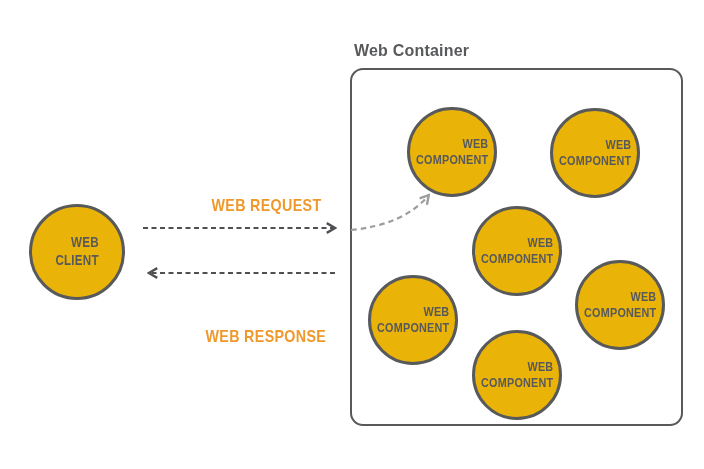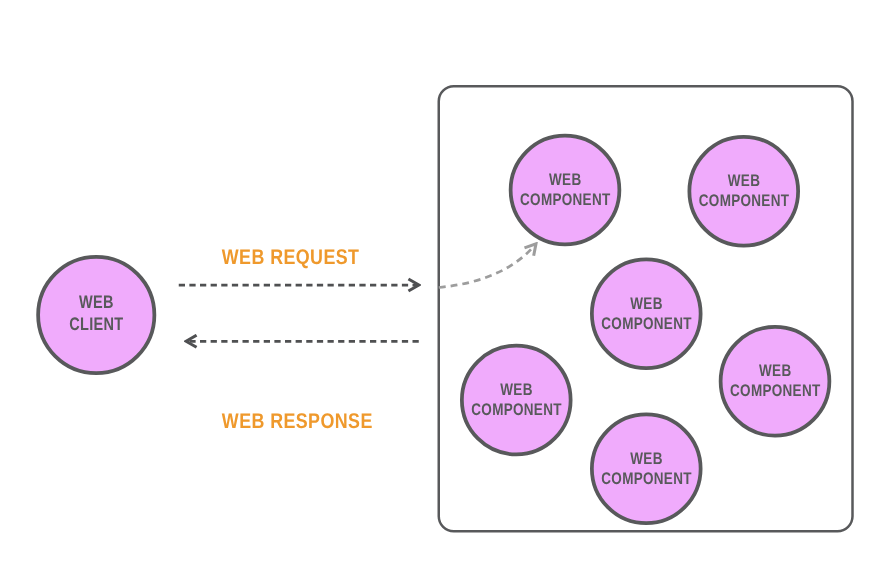--- a/index.html
+++ b/index.html
@@ -18,23 +18,23 @@
   .canvas {
     position: relative;
     width: 704px; height: 469px;
     background: #ffffff;
   }
   
   .node {
     position: absolute;
     border: 3px solid var(--stroke-gray);
     border-radius: 50%;
-    background: #f0abfc;
+    background: #eab308;
     display: flex; align-items: center; justify-content: center;
-    text-align: center;
+    text-align: right;
   }
   .node .lbl {
     display: inline-block;
     font-weight: bold;
     color: var(--stroke-gray);
     white-space: pre-line;
     line-height: 1.22;
     transform: scaleX(0.8);
     letter-spacing: 0.3px;
   }
@@ -62,21 +62,21 @@
     left: 354px; top: 42px;
     font-size: 16px;
     font-weight: bold;
     color: var(--stroke-gray);
     letter-spacing: 0.2px;
   }
   
   .arrow-label {
     position: absolute;
     width: 200px;
-    text-align: center;
+    text-align: right;
     font-weight: bold;
     color: var(--accent-orange);
     font-size: 17px;
   }
   .arrow-label .lbl {
     display: inline-block;
     transform: scaleX(0.84);
     letter-spacing: 0.4px;
   }
   .request-label  { left: 132px; top: 196px; }
@@ -91,20 +91,21 @@
   .dark-dash  { stroke: var(--arrow-gray); stroke-width: 2.2; fill: none; stroke-dasharray: 5 3.5; }
   .light-dash { stroke: var(--light-arrow-gray); stroke-width: 2.2; fill: none; stroke-dasharray: 5.5 4; }
   .marker-dark  { stroke: var(--arrow-gray); stroke-width: 2; fill: none; }
   .marker-light { stroke: var(--light-arrow-gray); stroke-width: 2; fill: none; }
 </style>
 </head>
 <body>
 
 <div class="canvas">
 
+  <div class="container-title">Web Container</div>
   <div class="container-box"></div>
 
   <div class="node client-node">
     <span class="lbl">WEB
 CLIENT</span>
   </div>
 
   <div class="node comp-node comp-1">
     <span class="lbl">WEB
 COMPONENT</span>

